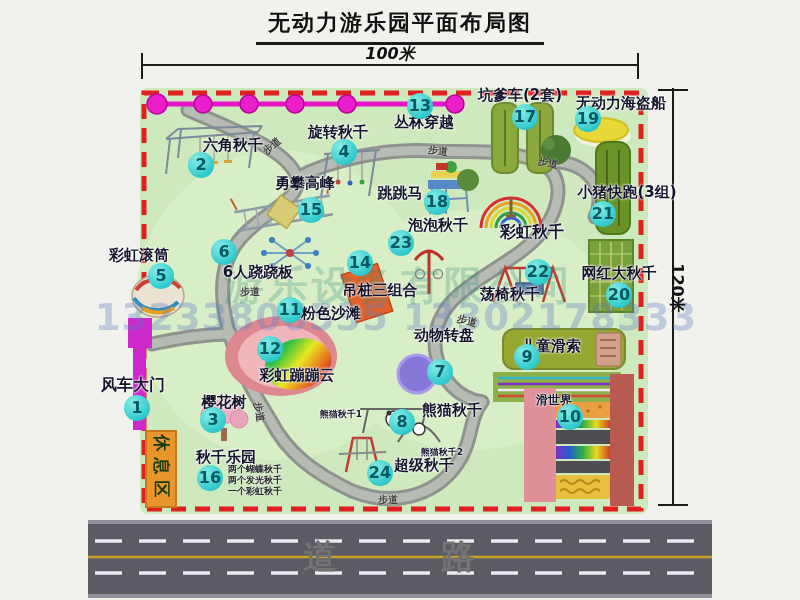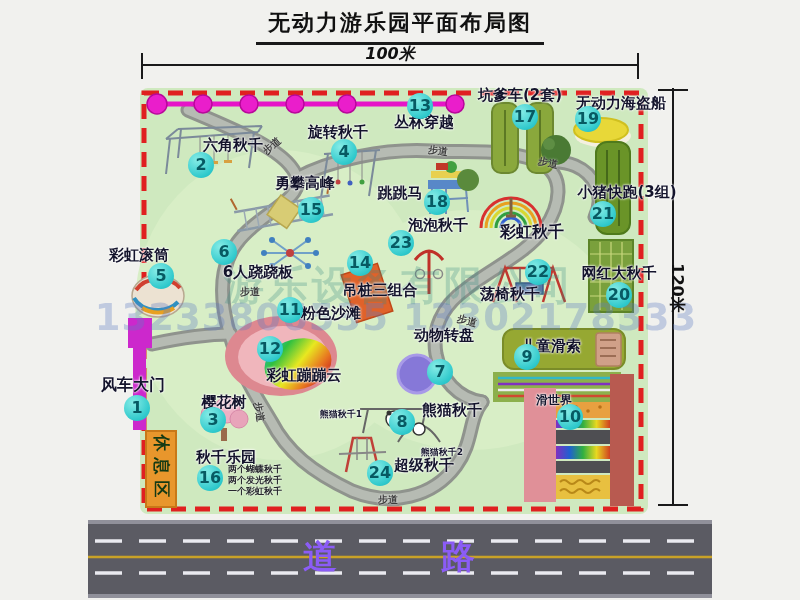--- a/index.html
+++ b/index.html
@@ -46,21 +46,21 @@
     white-space:nowrap;text-shadow:0 0 2px rgba(255,255,255,.8);
   }
   
   #rest-label{
     position:absolute;left:161px;top:469px;transform:translate(-50%,-50%) rotate(90deg);
     font-size:17px;font-weight:bold;color:#143a14;letter-spacing:6px;white-space:nowrap;
   }
   
   #road-label{
     position:absolute;left:412px;top:534px;transform:translateX(-50%);
-    font-size:34px;font-weight:bold;color:#8b5cf6;letter-spacing:46px;white-space:nowrap;
+    font-size:34px;font-weight:bold;color:#737373;letter-spacing:46px;white-space:nowrap;
   }
 </style>
 </head>
 <body>
 
 <div id="stage">
 
 <svg id="park-svg" width="800" height="600" viewBox="0 0 800 600">
   <defs>
     <linearGradient id="rbow" x1="0" y1="0" x2="1" y2="1">
@@ -334,21 +334,21 @@
       <div class="map-label" style="left: 422px; top: 326px; margin-left: 22px;">动物转盘</div>
       <div class="badge" style="left: 440px; top: 372px;">7</div>
       <div class="map-label" style="left: 452px; top: 401px;">熊猫秋千</div>
       <div class="badge" style="left: 402px; top: 422px;">8</div>
       <div class="map-label" style="left: 551px; top: 337px;">儿童滑索</div>
       <div class="badge" style="left: 527px; top: 357px;">9</div>
       <div class="map-label" style="left: 554px; top: 392px; font-size: 12px;">滑世界</div>
       <div class="badge" style="left: 570px; top: 417px;">10</div>
       <div class="map-label" style="left: 331px; top: 304px; font-family: Liberation Serif, serif;">粉色沙滩</div>
       <div class="badge" style="left: 290px; top: 310px; text-align: right;">11</div>
-      <div class="map-label" style="left: 297px; top: 366px; margin-left: 7px;">彩虹蹦蹦云</div>
+      <div class="map-label" style="left: 297px; top: 366px;">彩虹蹦蹦云</div>
       <div class="badge" style="left: 270px; top: 349px;">12</div>
       <div class="map-label" style="left: 424px; top: 113px;">丛林穿越</div>
       <div class="badge" style="left: 420px; top: 106px;">13</div>
       <div class="map-label" style="left: 380px; top: 281px;">吊桩三组合</div>
       <div class="badge" style="left: 360px; top: 263px;">14</div>
       <div class="map-label" style="left: 305px; top: 174px;">勇攀高峰</div>
       <div class="badge" style="left: 311px; top: 210px;">15</div>
       <div class="map-label" style="left: 226px; top: 448px;">秋千乐园</div>
       <div class="badge" style="left: 210px; top: 478px;">16</div>
       <div class="notes" style="left: 228px; top: 464px;">

